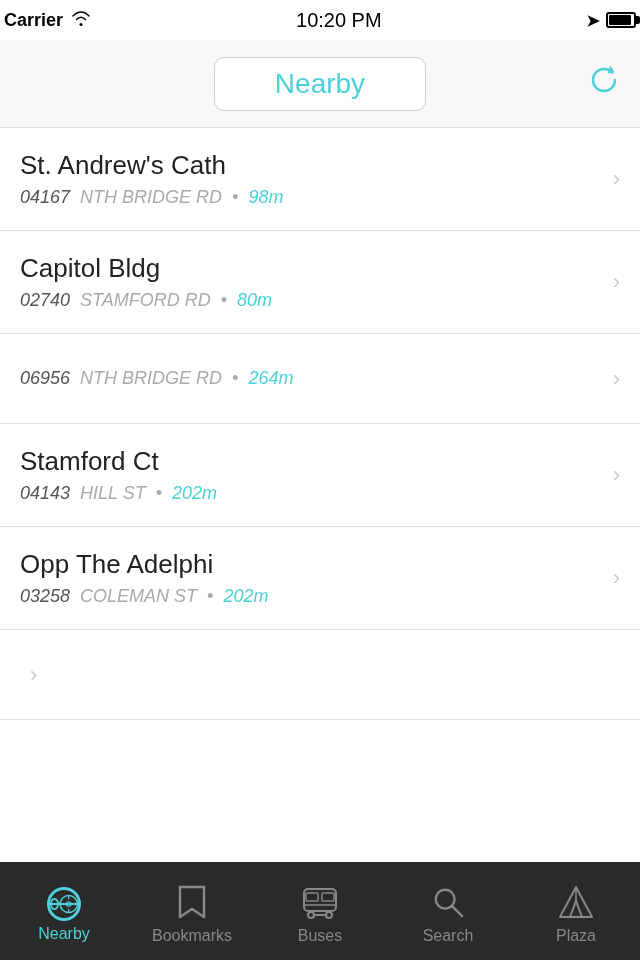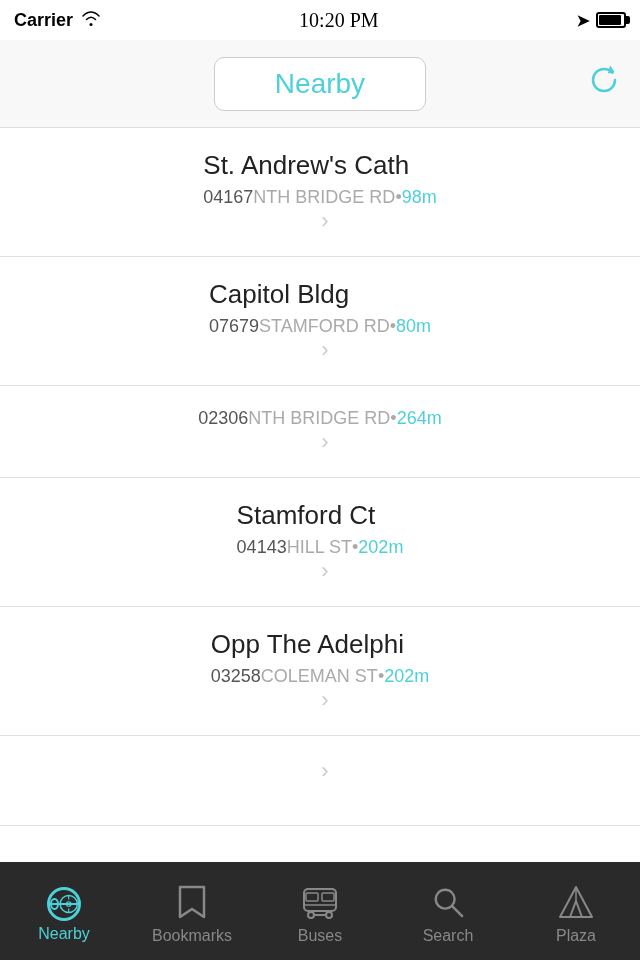--- a/index.html
+++ b/index.html
@@ -13,26 +13,26 @@
       position: relative;
     }
 
     
     .status-bar {
       height: 40px;
       background: #fff;
       display: flex;
       align-items: center;
       justify-content: space-between;
-      padding: 0 14px;
+      padding: 0 4px;
       font-size: 18px;
       font-weight: 600;
     }
     .status-left { display: flex; align-items: center; gap: 8px; }
-    .status-center { font-size: 20px; font-weight: 500; font-family: Liberation Serif, serif; }
+    .status-center { font-size: 20px; font-weight: 500; }
     .status-right { display: flex; align-items: center; gap: 6px; }
 
     
     .nav-bar {
       height: 88px;
       background: #f8f8f8;
       border-bottom: 1px solid #ddd;
       display: flex;
       align-items: center;
       justify-content: center;
@@ -54,35 +54,35 @@
       cursor: pointer;
     }
     .list-item {
       display: flex;
       align-items: center;
       justify-content: space-between;
       padding: 22px 20px 22px 20px;
       border-bottom: 1px solid #e0e0e0;
       cursor: pointer;
       min-height: 90px;
-      flex-direction: column;
     }
     .list-item-content { flex: 1; }
     .item-name {
       font-size: 26px;
       color: #222;
       font-weight: 400;
       margin-bottom: 6px;
     }
     .item-meta {
       font-size: 18px;
       color: #aaa;
       display: flex;
       align-items: center;
-      gap: 0;
+      gap: 10px;
+      font-style: italic;
     }
     .item-code {
       color: #555;
       font-weight: 500;
     }
     .item-street { color: #aaa; text-transform: uppercase; }
     .item-dot { color: #aaa; }
     .item-distance { color: #4dd0d8; font-weight: 500; }
     .chevron {
       color: #ccc;
@@ -229,32 +229,32 @@
         <span class="item-dot">•</span>
           <span class="item-distance">98m</span>
       </div>
       </div>
       <span class="chevron">›</span>
     </div>
     <div class="list-item">
       <div class="list-item-content">
         <div class="item-name">Capitol Bldg</div>
         <div class="item-meta">
-        <span class="item-code">07679</span>
+        <span class="item-code">02740</span>
         <span class="item-street">STAMFORD RD</span>
         <span class="item-dot">•</span>
           <span class="item-distance">80m</span>
       </div>
       </div>
       <span class="chevron">›</span>
     </div>
     <div class="list-item">
       <div class="list-item-content">
         <div class="item-meta">
-        <span class="item-code">02306</span>
+        <span class="item-code">06956</span>
         <span class="item-street">NTH BRIDGE RD</span>
         <span class="item-dot">•</span>
           <span class="item-distance">264m</span>
       </div>
       </div>
       <span class="chevron">›</span>
     </div>
     <div class="list-item">
       <div class="list-item-content">
         <div class="item-name">Stamford Ct</div>

